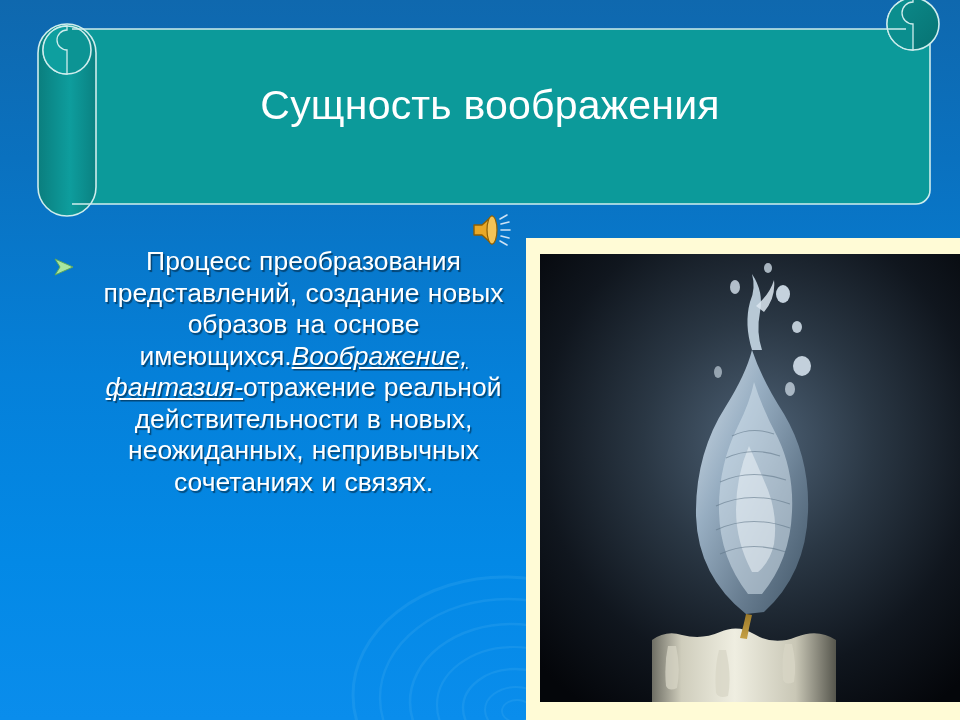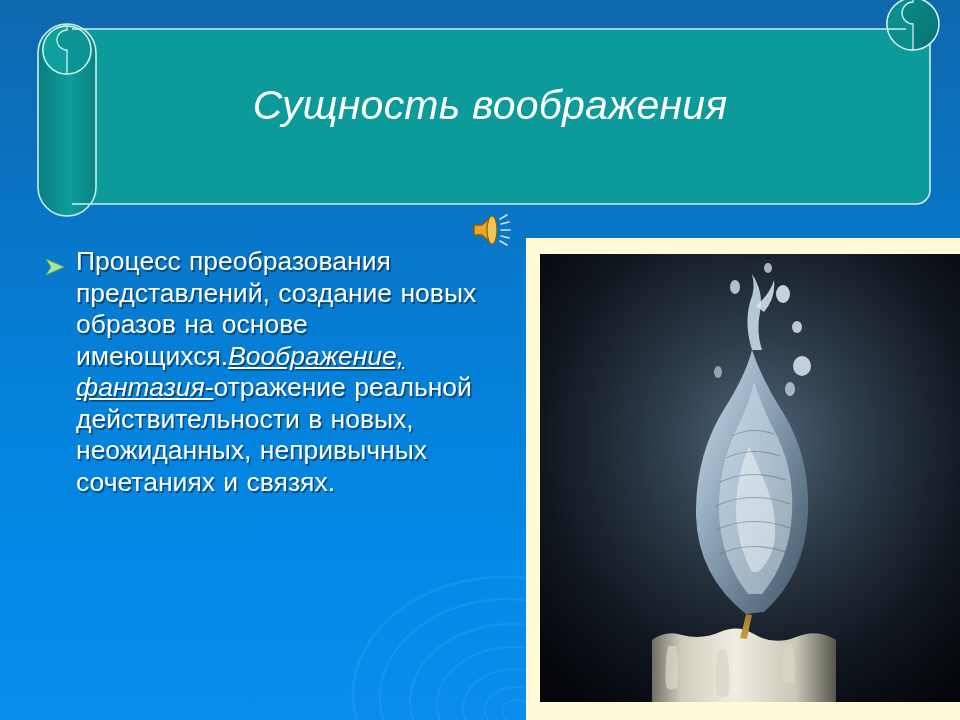--- a/index.html
+++ b/index.html
@@ -31,21 +31,21 @@
     width:360px; height:300px;
     pointer-events:none;
     opacity:.55;
   }
   .ripples svg { width:100%; height:100%; display:block; }
 
   
   .banner-wrap {
     position:absolute;
     left:0; top:0;
-    width:960px; height:236px;font-style:italic;
+    width:960px; height:236px;
   }
   .banner-wrap svg { width:100%; height:100%; display:block; }
 
   .banner-title {
     position:absolute;
     left:120px; top:82px;
     width:740px;
     text-align:center;
     color:#FFFFFF;
     font-size:41px;
@@ -59,25 +59,26 @@
   .speaker-icon {
     position:absolute;
     left:470px; top:211px;
     width:46px; height:38px;
   }
   .speaker-icon svg { width:100%; height:100%; display:block; }
 
   
   .body-block {
     position:absolute;
-    left:43px; top:246px;
+    left:52px; top:246px;
     width:470px;
     display:flex;
     align-items:flex-start;
     gap:9px;
+    text-align:center;
   }
 
   .bullet-arrow {
     flex:0 0 auto;
     width:24px; height:24px;
     margin-top:9px;
   }
   .bullet-arrow svg { width:100%; height:100%; display:block; }
 
   .body-text {

